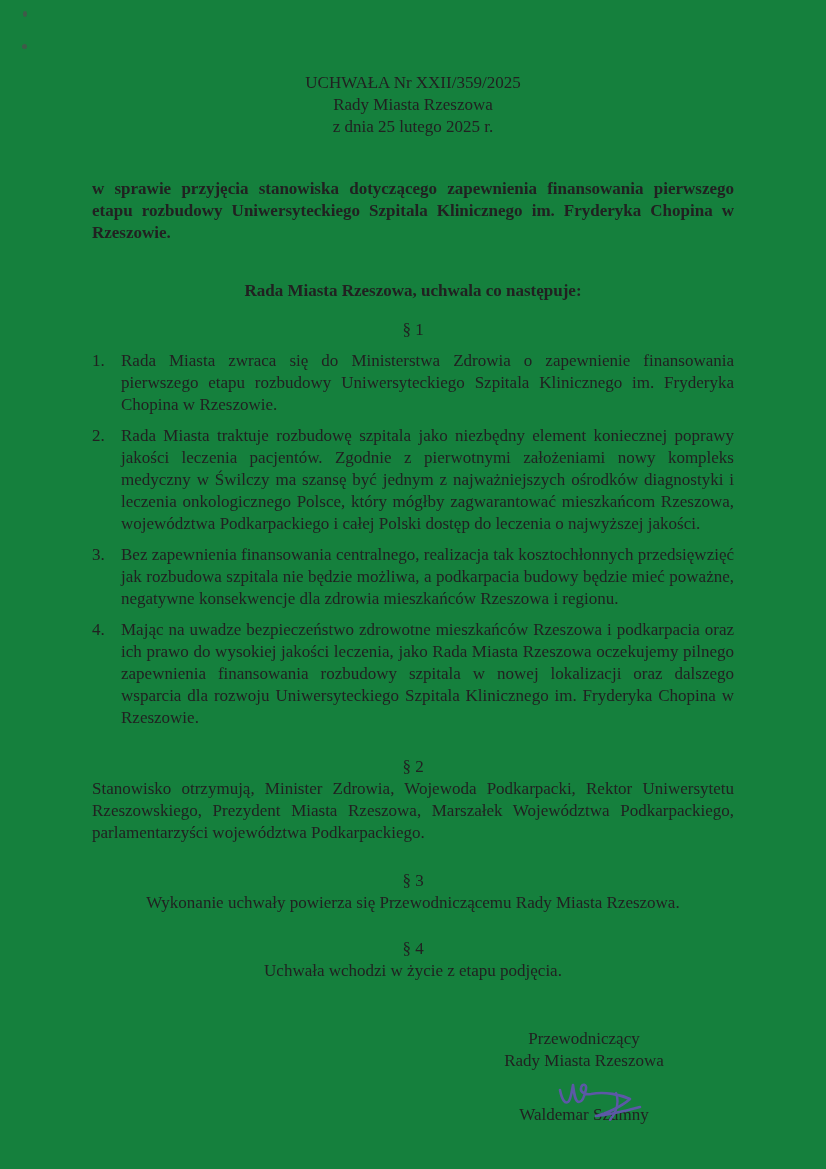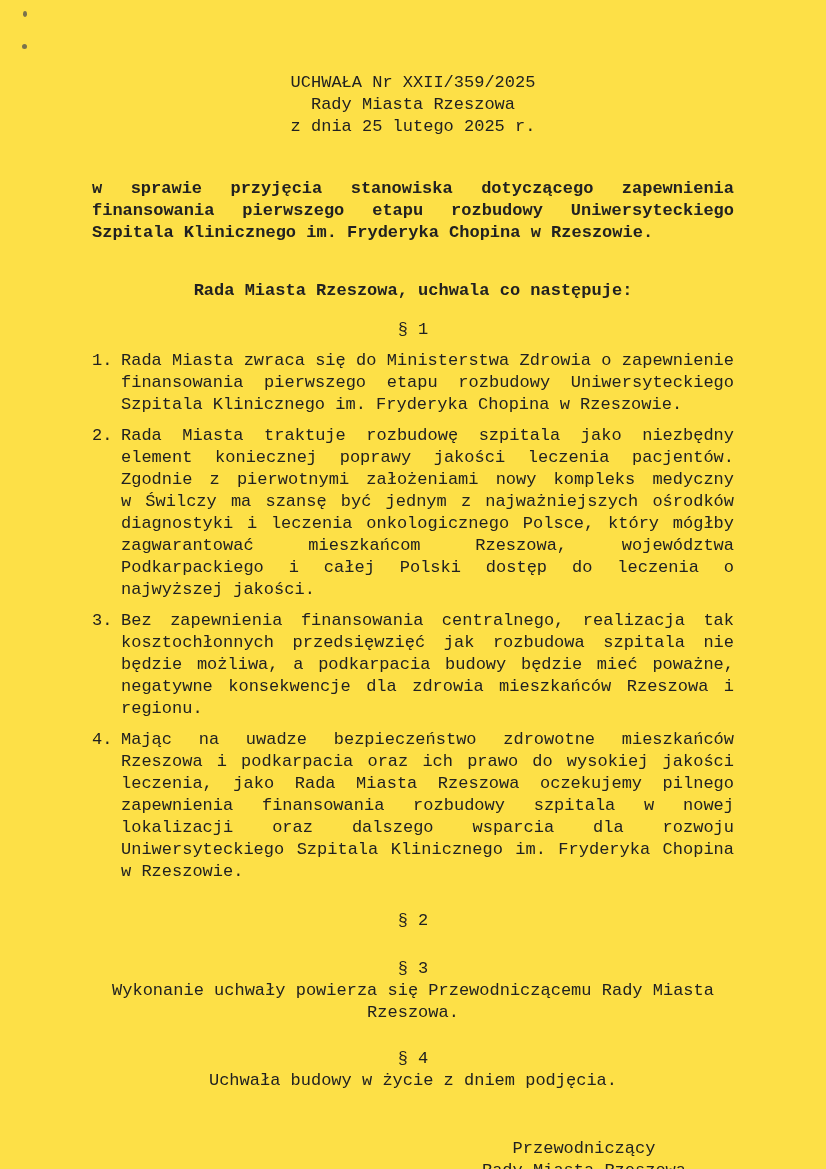--- a/index.html
+++ b/index.html
@@ -6,23 +6,22 @@
   body {
     width: 826px; height: 1169px;
     background: #ffffff;
     font-family: "Liberation Serif", "DejaVu Serif", serif;
     color: #212121;
     -webkit-font-smoothing: antialiased;
   }
   .page {
     position: relative;
     width: 826px; height: 1169px;
-    background: #fde047;
+    background: #15803d;
     overflow: hidden;
-    font-family: Liberation Mono, monospace;
   }
   .content {
     padding: 72px 92px 0 92px;
     font-size: 17px;
     line-height: 22px;
   }
   .doc-title { text-align: center; }
   .doc-title div { white-space: nowrap; }
   .subject {
     margin-top: 40px;
@@ -111,26 +110,27 @@
         <span class="num">3.</span>
         <span>Bez zapewnienia finansowania centralnego, realizacja tak kosztochłonnych przedsięwzięć jak rozbudowa szpitala nie będzie możliwa, a podkarpacia budowy będzie mieć poważne, negatywne konsekwencje dla zdrowia mieszkańców Rzeszowa i regionu.</span>
       </div>
       <div class="item">
         <span class="num">4.</span>
         <span>Mając na uwadze bezpieczeństwo zdrowotne mieszkańców Rzeszowa i podkarpacia oraz ich prawo do wysokiej jakości leczenia, jako Rada Miasta Rzeszowa oczekujemy pilnego zapewnienia finansowania rozbudowy szpitala w nowej lokalizacji oraz dalszego wsparcia dla rozwoju Uniwersyteckiego Szpitala Klinicznego im. Fryderyka Chopina w Rzeszowie.</span>
       </div>
     </div>
 
     <div class="sec-heading sec2-heading">§ 2</div>
+    <p class="sec-text" style="margin:0">Stanowisko otrzymują, Minister Zdrowia, Wojewoda Podkarpacki, Rektor Uniwersytetu Rzeszowskiego, Prezydent Miasta Rzeszowa, Marszałek Województwa Podkarpackiego, parlamentarzyści województwa Podkarpackiego.</p>
 
     <div class="sec-heading sec3-heading">§ 3</div>
     <p class="sec-text single" style="margin:0">Wykonanie uchwały powierza się Przewodniczącemu Rady Miasta Rzeszowa.</p>
 
     <div class="sec-heading sec4-heading">§ 4</div>
-    <p class="sec-text single" style="margin:0">Uchwała budowy w życie z dniem podjęcia.</p>
+    <p class="sec-text single" style="margin:0">Uchwała wchodzi w życie z etapu podjęcia.</p>
 
     <div class="sig-block">
       <div>Przewodniczący</div>
       <div>Rady Miasta Rzeszowa</div>
       <svg class="sig-svg" width="112" height="48" viewBox="0 0 112 48" fill="none">
         <path d="M10,17 C12,27 15,31 18,29 C21,27 22,17 23,12 C24,20 25,29 29,29 C33,29 35,21 36,16 C37,11 32,10 31,15 C30,19 35,22 41,21 C55,18 71,22 80,26 C71,34 55,41 46,43 C57,42 75,38 90,34" stroke="#5c58a6" stroke-width="2.6" stroke-linecap="round" stroke-linejoin="round"></path>
         <path d="M66,20 C69,28 67,38 60,47" stroke="#5c58a6" stroke-width="2.4" stroke-linecap="round"></path>
       </svg>
       <div class="sig-name">Waldemar Szumny</div>
     </div>

